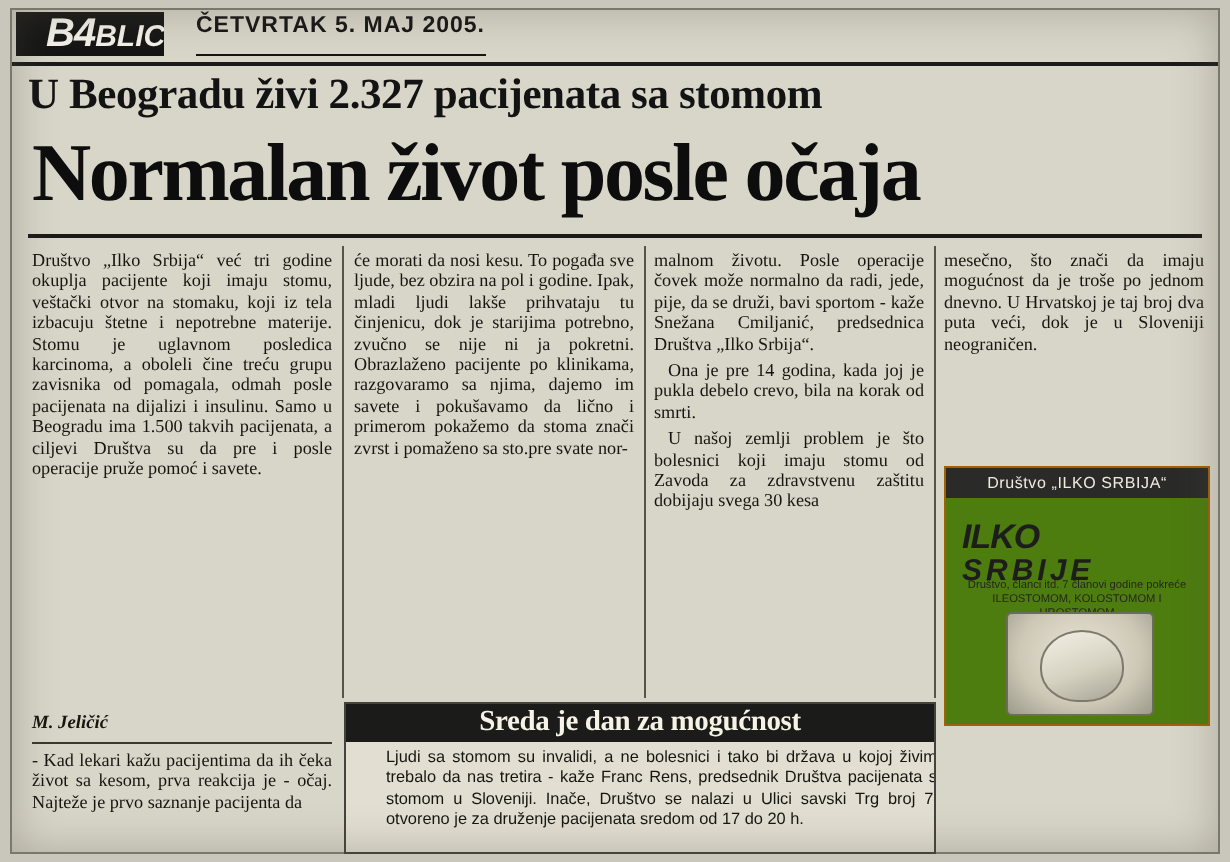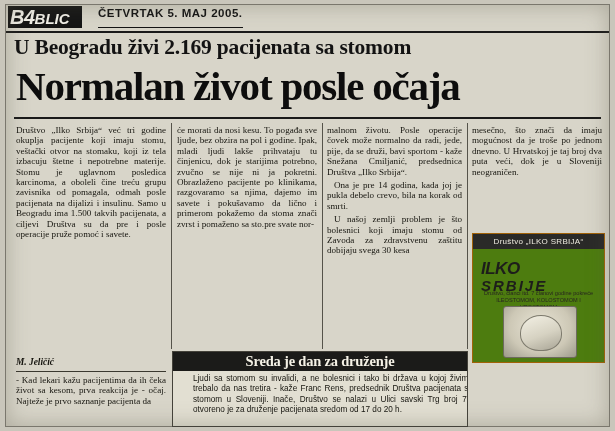--- a/index.html
+++ b/index.html
@@ -43,21 +43,21 @@
     width: 74px;
     height: 22px;
     background: #151515;
     color: #f2f0e8;
     font-family: "Liberation Sans", sans-serif;
     font-weight: bold;
     font-style: italic;
     font-size: 19px;
     line-height: 22px;
     letter-spacing: -0.5px;
-    padding-left: 2px;
+    padding-left: 15px;
     box-sizing: border-box;
     overflow: hidden;
   }
   .logo-b4 { font-size: 20px; }
   .logo-blic {
     color: #f2f0e8;
     font-size: 15px;
     letter-spacing: 0px;
   }
   .datebar {
@@ -276,21 +276,21 @@
 <div id="page">
   <div class="paper">
 
     <div class="masthead">
       <div class="logo-box">
         <span class="logo-b4">B4</span><span class="logo-blic">BLIC</span>
       </div>
       <div class="datebar">ČETVRTAK 5. MAJ 2005.</div>
     </div>
 
-    <div class="kicker">U Beogradu živi 2.169 pacijenata sa stomom</div>
+    <div class="kicker">U Beogradu živi 2.327 pacijenata sa stomom</div>
     <div class="headline">Normalan život posle očaja</div>
     <div class="rule-under-head"></div>
 
     <div class="vrule" style="left:165px; top:118px; height:226px;"></div>
     <div class="vrule" style="left:316px; top:118px; height:226px;"></div>
     <div class="vrule" style="left:461px; top:118px; height:226px;"></div>
 
     <div class="col" id="col1">
       <p class="noind">Društvo „Ilko Srbija“ već tri godine okuplja pacijente koji imaju stomu, veštački otvor na stomaku, koji iz tela izbacuju štetne i nepotrebne materije. Stomu je uglavnom posledica karcinoma, a oboleli čine treću grupu zavisnika od pomagala, odmah posle pacijenata na dijalizi i insulinu. Samo u Beogradu ima 1.500 takvih pacijenata, a ciljevi Društva su da pre i posle operacije pruže pomoć i savete.</p>
     </div>
@@ -319,21 +319,21 @@
       <div class="photo-hdr">Društvo „ILKO SRBIJA“</div>
       <div class="photo-logo">
         <span>ILKO</span>
         <small>SRBIJE</small>
       </div>
       <div class="photo-sub">Društvo, članci itd. 7 članovi godine pokreće ILEOSTOMOM, KOLOSTOMOM I UROSTOMOM</div>
       <div class="photo-img"></div>
     </div>
 
     <div class="promo">
-      <div class="promo-title">Sreda je dan za druženje</div>
+      <div class="promo-title">Sreda je dan za mogućnost</div>
       <div class="promo-body">
         <p>Ljudi sa stomom su invalidi, a ne bolesnici i tako bi država u kojoj živimo trebalo da nas tretira - kaže Franc Rens, predsednik Društva pacijenata sa stomom u Sloveniji. Inače, Društvo se nalazi u Ulici savski Trg broj 7 i otvoreno je za druženje pacijenata sredom od 17 do 20 h.</p>
       </div>
     </div>
 
     <div class="edge-shadow"></div>
   </div>
 </div>
 
 </body></html>

